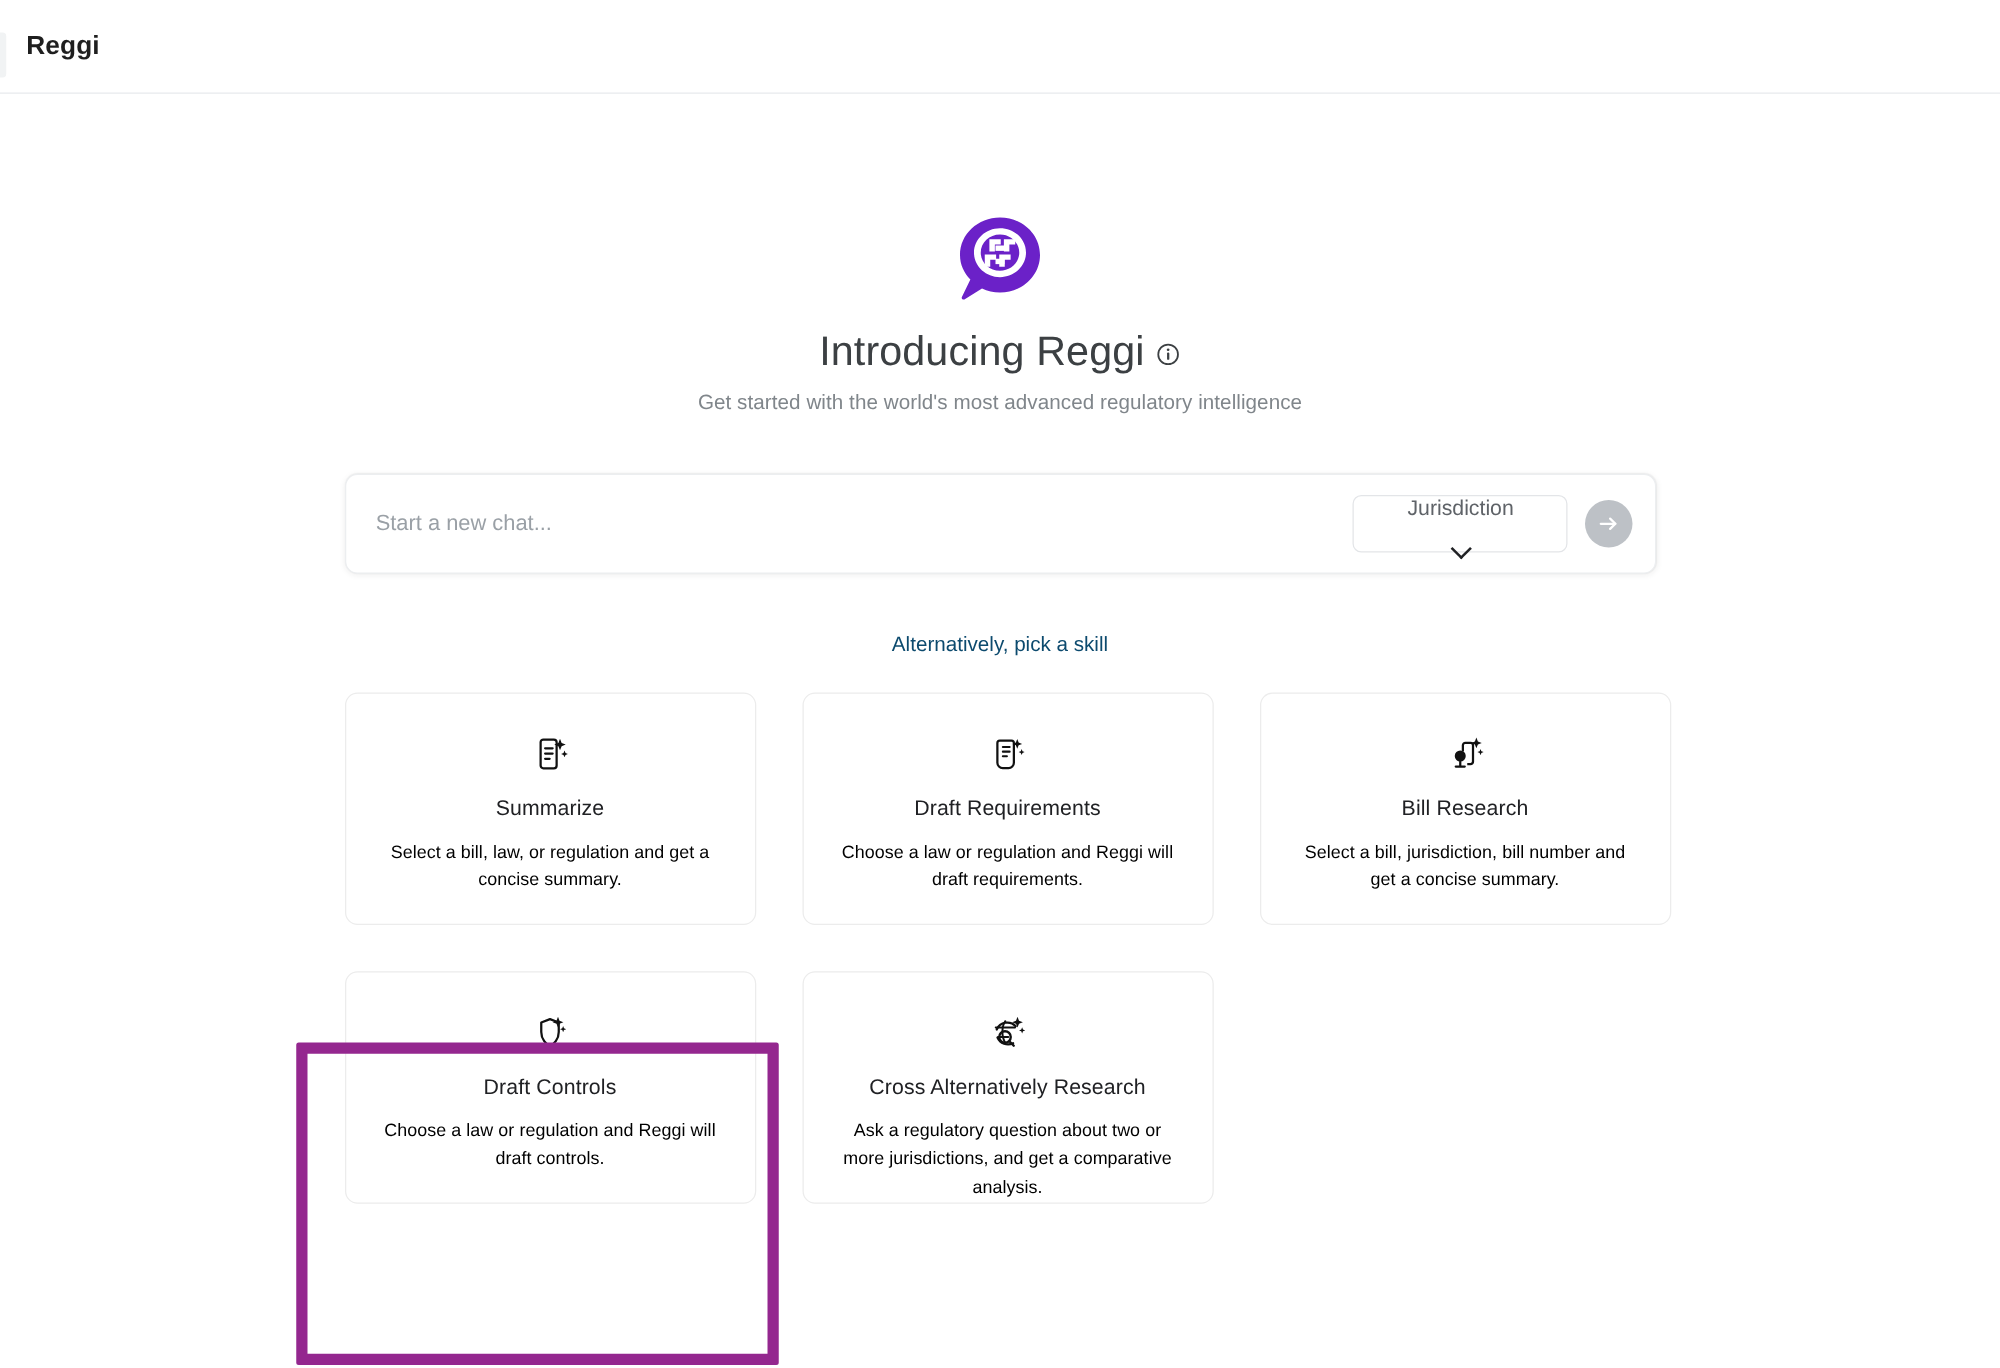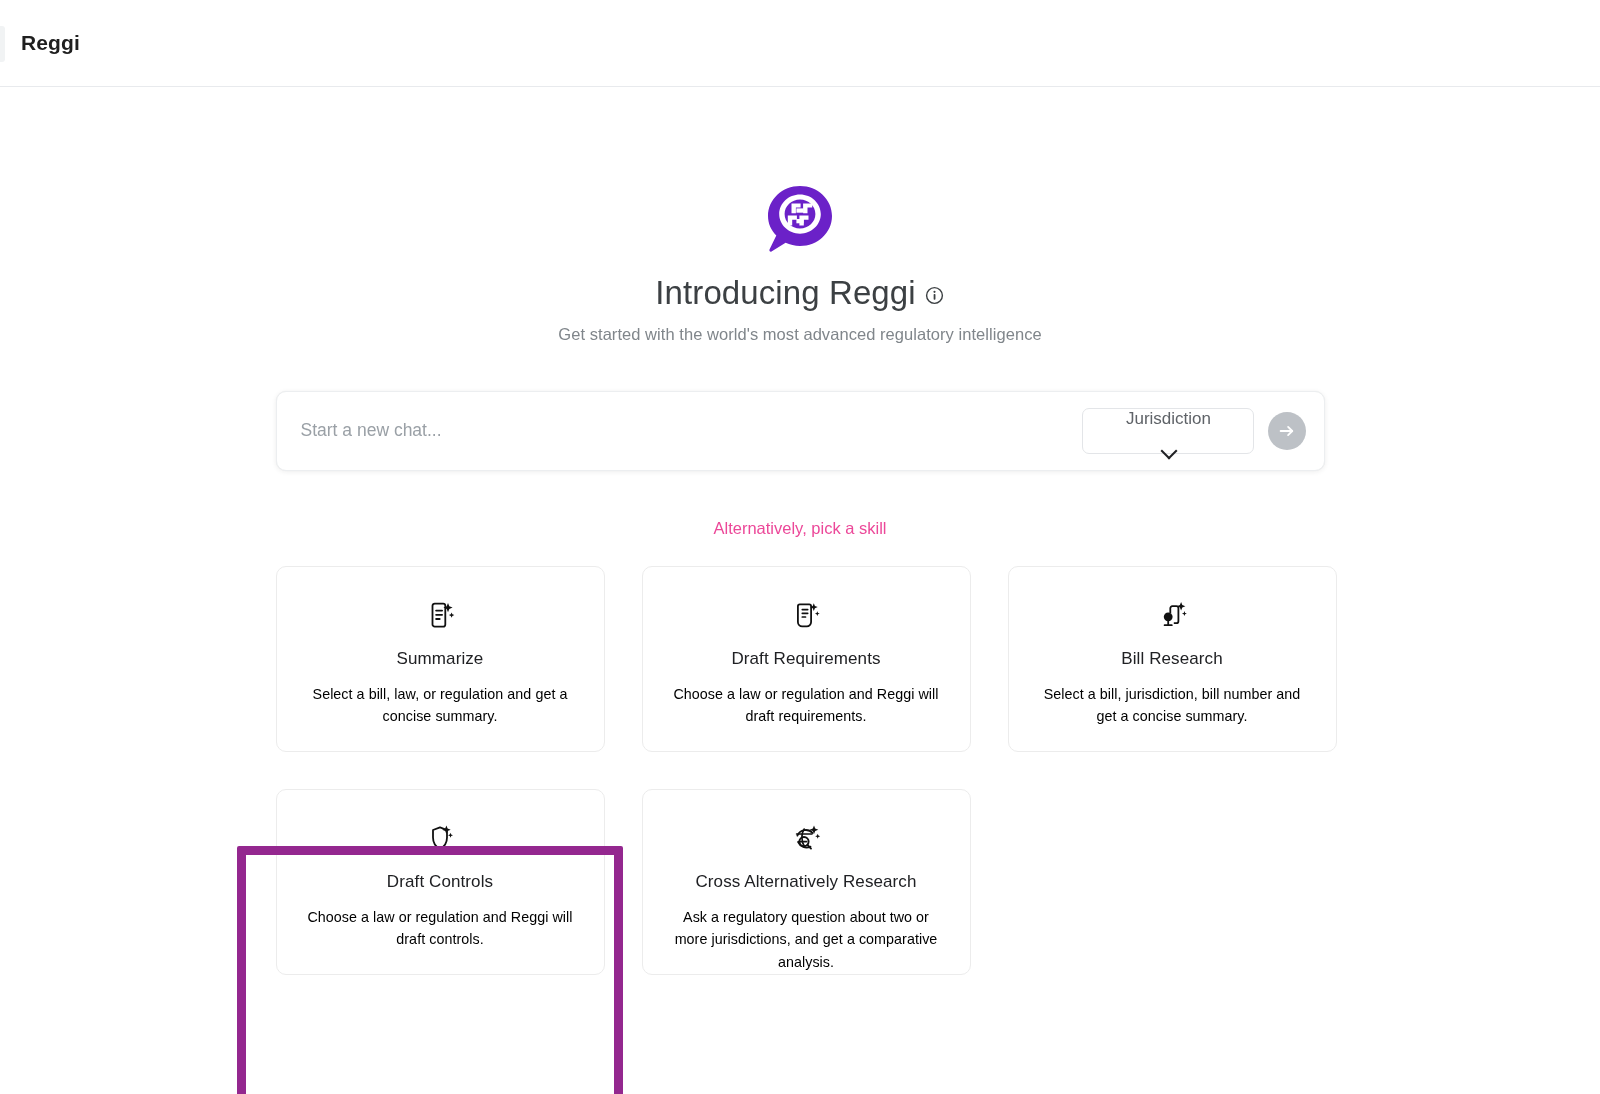--- a/index.html
+++ b/index.html
@@ -13,21 +13,21 @@
     height: 1094px;
     background: #ffffff;
     font-family: "Liberation Sans", sans-serif;
     color: #202124;
     overflow: hidden;
     position: relative;
   }
 
   
   .appbar {
-    height: 87px;
+    height: 75px;
     width: 100%;
     background: #ffffff;
     border-bottom: 1px solid #e8eaed;
     display: flex;
     align-items: center;
     position: relative;
   }
   .appbar-edge {
     position: absolute;
     left: 0;
@@ -172,21 +172,21 @@
     justify-content: center;
     cursor: pointer;
     padding: 0;
     flex: 0 0 auto;
   }
 
   
   .skills-caption {
     margin-top: 48px;
     font-size: 16.5px;
-    color: #ec4899;
+    color: #0c4a6e;
     text-align: center;
   }
 
   .skills-grid {
     margin: 28px auto 0 auto;
     width: 1049px;
     display: grid;
     grid-template-columns: repeat(3, 329px);
     column-gap: 30px;
     row-gap: 26px;

